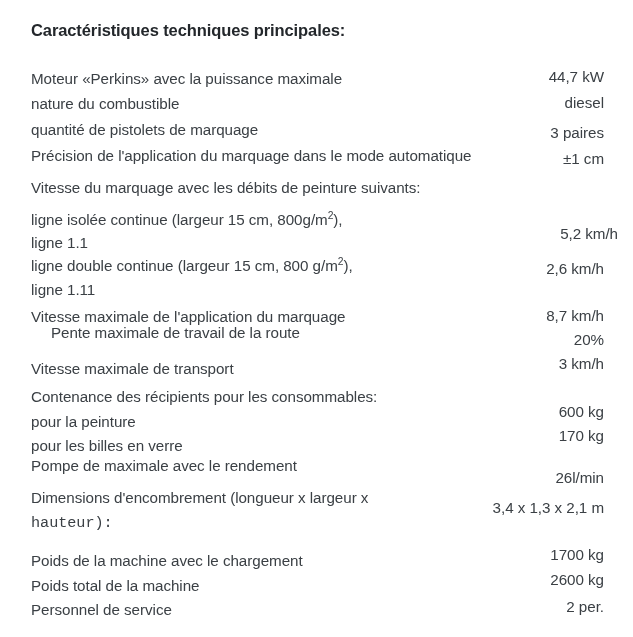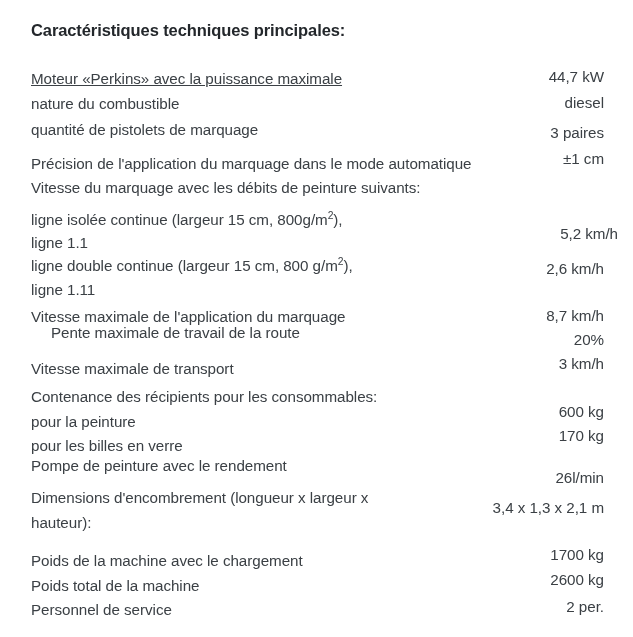--- a/index.html
+++ b/index.html
@@ -52,33 +52,33 @@
     vertical-align: super;
     line-height: 0;
   }
 </style>
 </head>
 <body>
 
 <div id="page" style="background: rgb(255, 255, 255);">
   <div class="heading" style="color: rgb(35, 39, 43);">Caractéristiques techniques principales:</div>
   <div id="rows">
-      <div class="label" style="left: 31px; top: 70px; color: rgb(59, 64, 69); text-decoration: underline;">Moteur «Perkins» avec la puissance maximale</div>
+      <div class="label" style="left: 31px; top: 70px; color: rgb(59, 64, 69);">Moteur «Perkins» avec la puissance maximale</div>
       <div class="value" style="left: 390px; width: 214px; top: 68px; color: rgb(59, 64, 69);">
         <span class="value-inner">44,7 kW</span>
       </div>
       <div class="label" style="left: 31px; top: 95px; color: rgb(59, 64, 69);">nature du combustible</div>
       <div class="value" style="left: 390px; width: 214px; top: 94px; color: rgb(59, 64, 69);">
         <span class="value-inner">diesel</span>
       </div>
       <div class="label" style="left: 31px; top: 121px; color: rgb(59, 64, 69);">quantité de pistolets de marquage</div>
       <div class="value" style="left: 390px; width: 214px; top: 124px; color: rgb(59, 64, 69);">
         <span class="value-inner">3 paires</span>
       </div>
-      <div class="label" style="left: 31px; top: 147px; color: rgb(59, 64, 69); margin-top: 8px;">Précision de l'application du marquage dans le mode automatique</div>
+      <div class="label" style="left: 31px; top: 147px; color: rgb(59, 64, 69);">Précision de l'application du marquage dans le mode automatique</div>
       <div class="value" style="left: 390px; width: 214px; top: 150px; color: rgb(59, 64, 69);">
         <span class="value-inner">±1 cm</span>
       </div>
       <div class="label" style="left: 31px; top: 179px; color: rgb(59, 64, 69);">Vitesse du marquage avec les débits de peinture suivants:</div>
       <div class="label" style="left: 31px; top: 211px; color: rgb(59, 64, 69);">ligne isolée continue (largeur 15 cm, 800g/m<sup>2</sup>),</div>
       <div class="label" style="left: 31px; top: 234px; color: rgb(59, 64, 69);">ligne 1.1</div>
       <div class="value" style="left: 404px; width: 214px; top: 225px; color: rgb(59, 64, 69);">
         <span class="value-inner">5,2 km/h</span>
       </div>
       <div class="label" style="left: 31px; top: 257px; color: rgb(59, 64, 69);">ligne double continue (largeur 15 cm, 800 g/m<sup>2</sup>),</div>
@@ -100,29 +100,29 @@
       </div>
       <div class="label" style="left: 31px; top: 388px; color: rgb(59, 64, 69);">Contenance des récipients pour les consommables:</div>
       <div class="label" style="left: 31px; top: 413px; color: rgb(59, 64, 69);">pour la peinture</div>
       <div class="value" style="left: 390px; width: 214px; top: 403px; color: rgb(59, 64, 69);">
         <span class="value-inner">600 kg</span>
       </div>
       <div class="label" style="left: 31px; top: 437px; color: rgb(59, 64, 69);">pour les billes en verre</div>
       <div class="value" style="left: 390px; width: 214px; top: 427px; color: rgb(59, 64, 69);">
         <span class="value-inner">170 kg</span>
       </div>
-      <div class="label" style="left: 31px; top: 457px; color: rgb(59, 64, 69);">Pompe de peinture avec le rendement</div>
+      <div class="label" style="left: 31px; top: 457px; color: rgb(59, 64, 69);">Pompe de maximale avec le rendement</div>
       <div class="value" style="left: 390px; width: 214px; top: 469px; color: rgb(59, 64, 69);">
         <span class="value-inner">26l/min</span>
       </div>
       <div class="label" style="left: 31px; top: 489px; color: rgb(59, 64, 69);">Dimensions d'encombrement (longueur x largeur x</div>
       <div class="value" style="left: 390px; width: 214px; top: 499px; color: rgb(59, 64, 69);">
         <span class="value-inner">3,4 x 1,3 x 2,1 m</span>
       </div>
-      <div class="label" style="left: 31px; top: 514px; color: rgb(59, 64, 69);">hauteur):</div>
+      <div class="label" style="left: 31px; top: 514px; color: rgb(59, 64, 69); font-family: Liberation Mono, monospace;">hauteur):</div>
       <div class="label" style="left: 31px; top: 552px; color: rgb(59, 64, 69);">Poids de la machine avec le chargement</div>
       <div class="value" style="left: 390px; width: 214px; top: 546px; color: rgb(59, 64, 69);">
         <span class="value-inner">1700 kg</span>
       </div>
       <div class="label" style="left: 31px; top: 577px; color: rgb(59, 64, 69);">Poids total de la machine</div>
       <div class="value" style="left: 390px; width: 214px; top: 571px; color: rgb(59, 64, 69);">
         <span class="value-inner">2600 kg</span>
       </div>
       <div class="label" style="left: 31px; top: 601px; color: rgb(59, 64, 69);">Personnel de service</div>
       <div class="value" style="left: 390px; width: 214px; top: 598px; color: rgb(59, 64, 69);">

